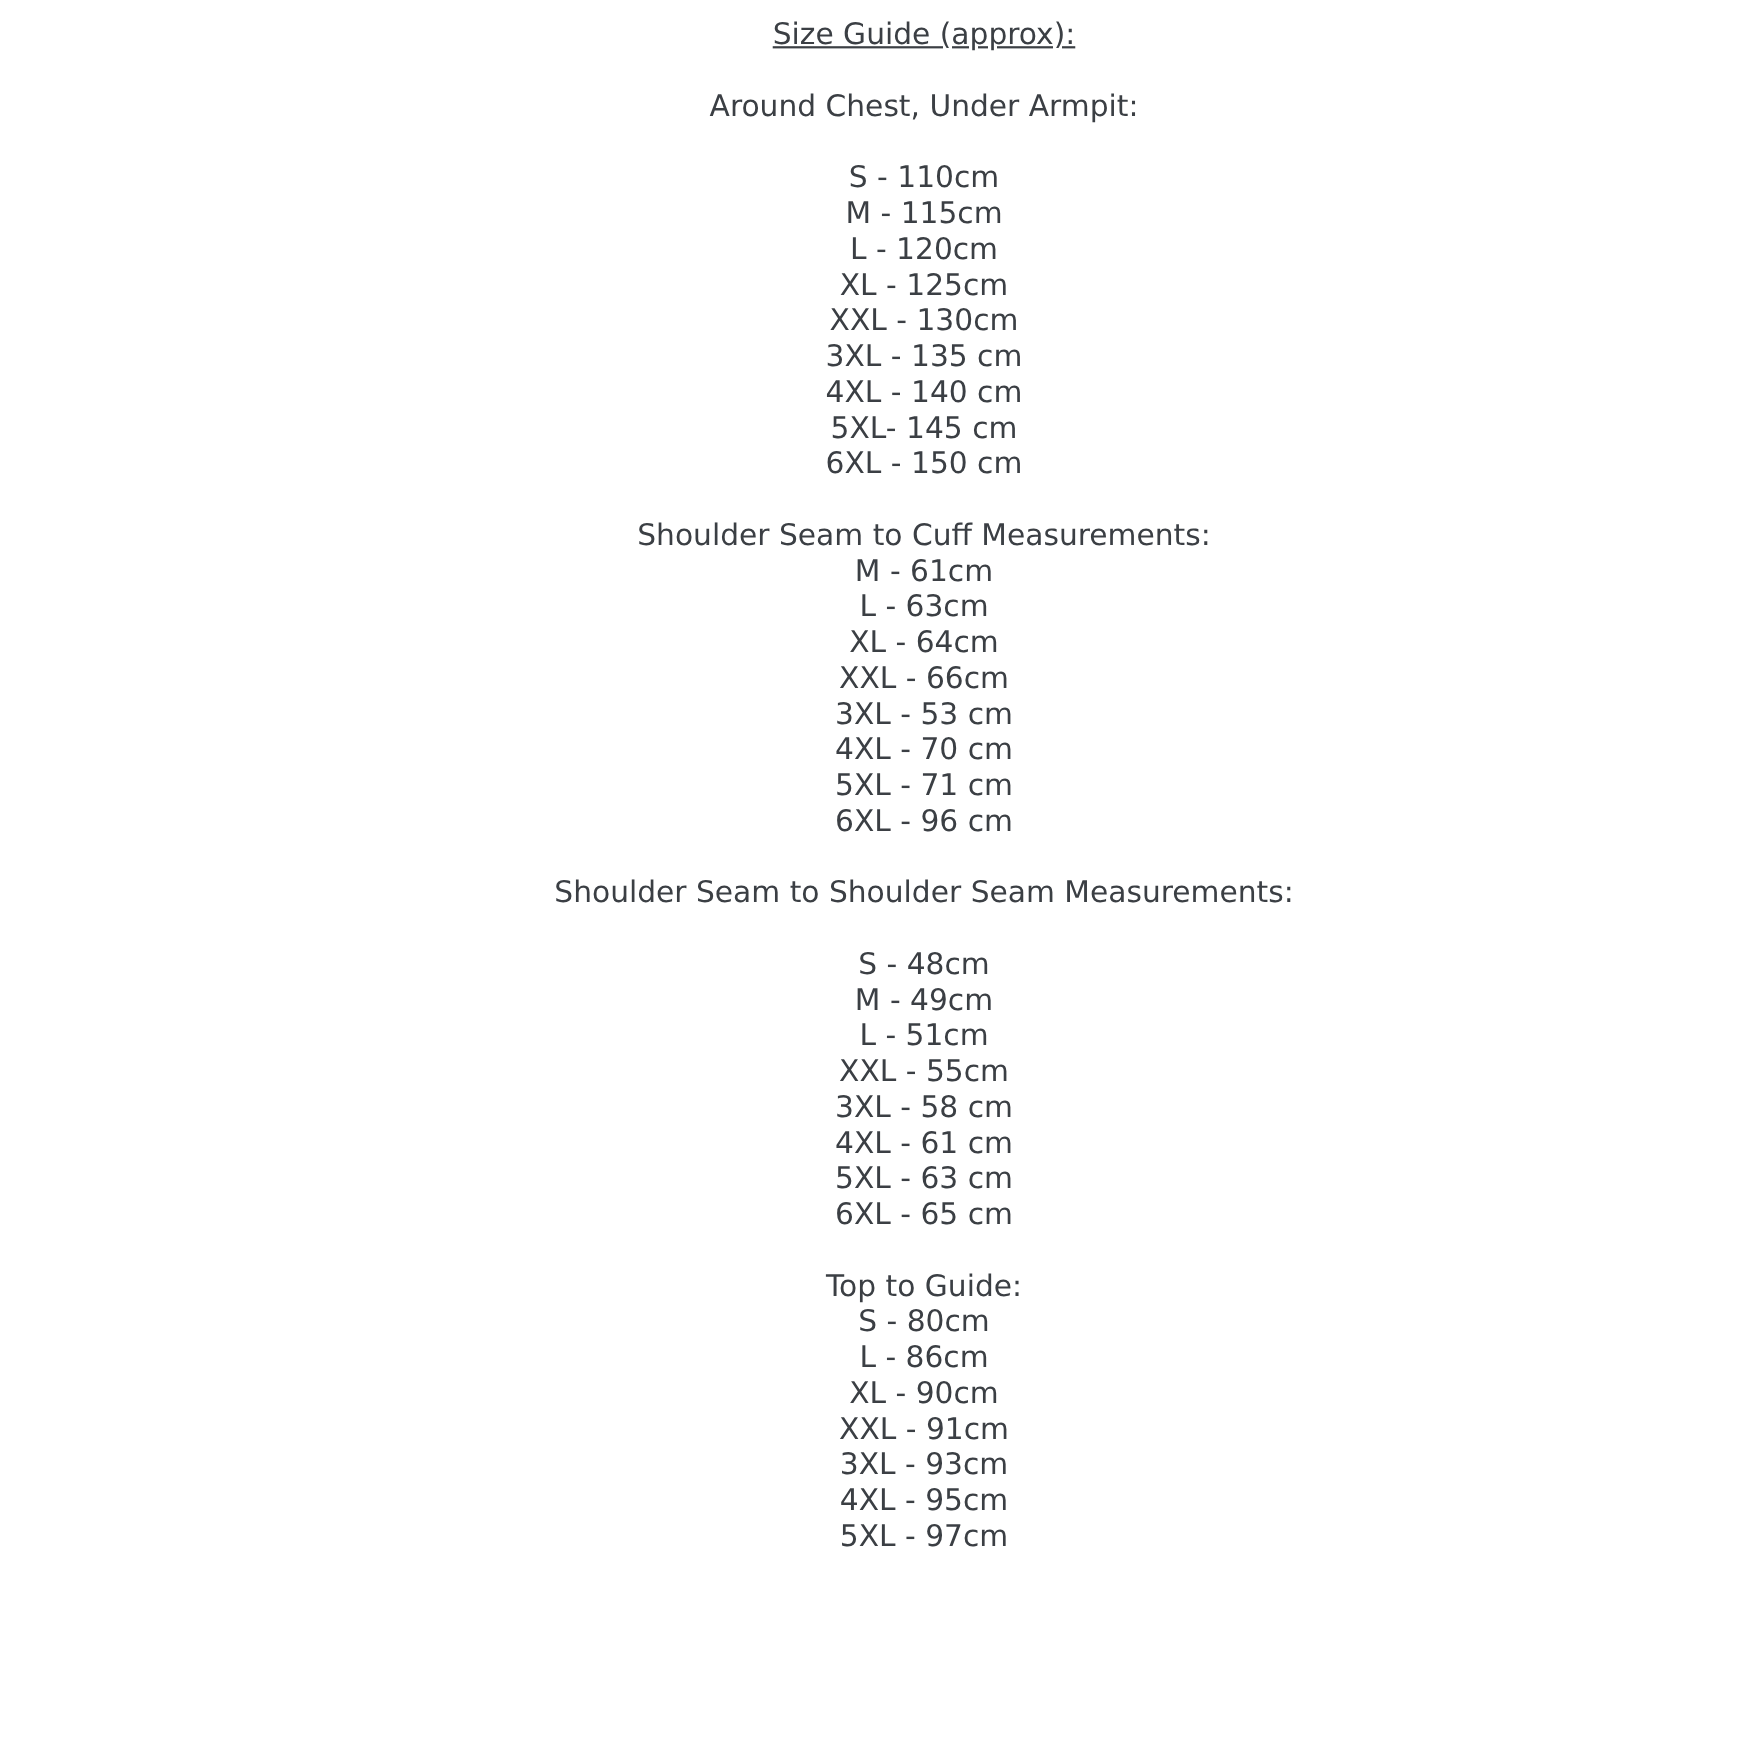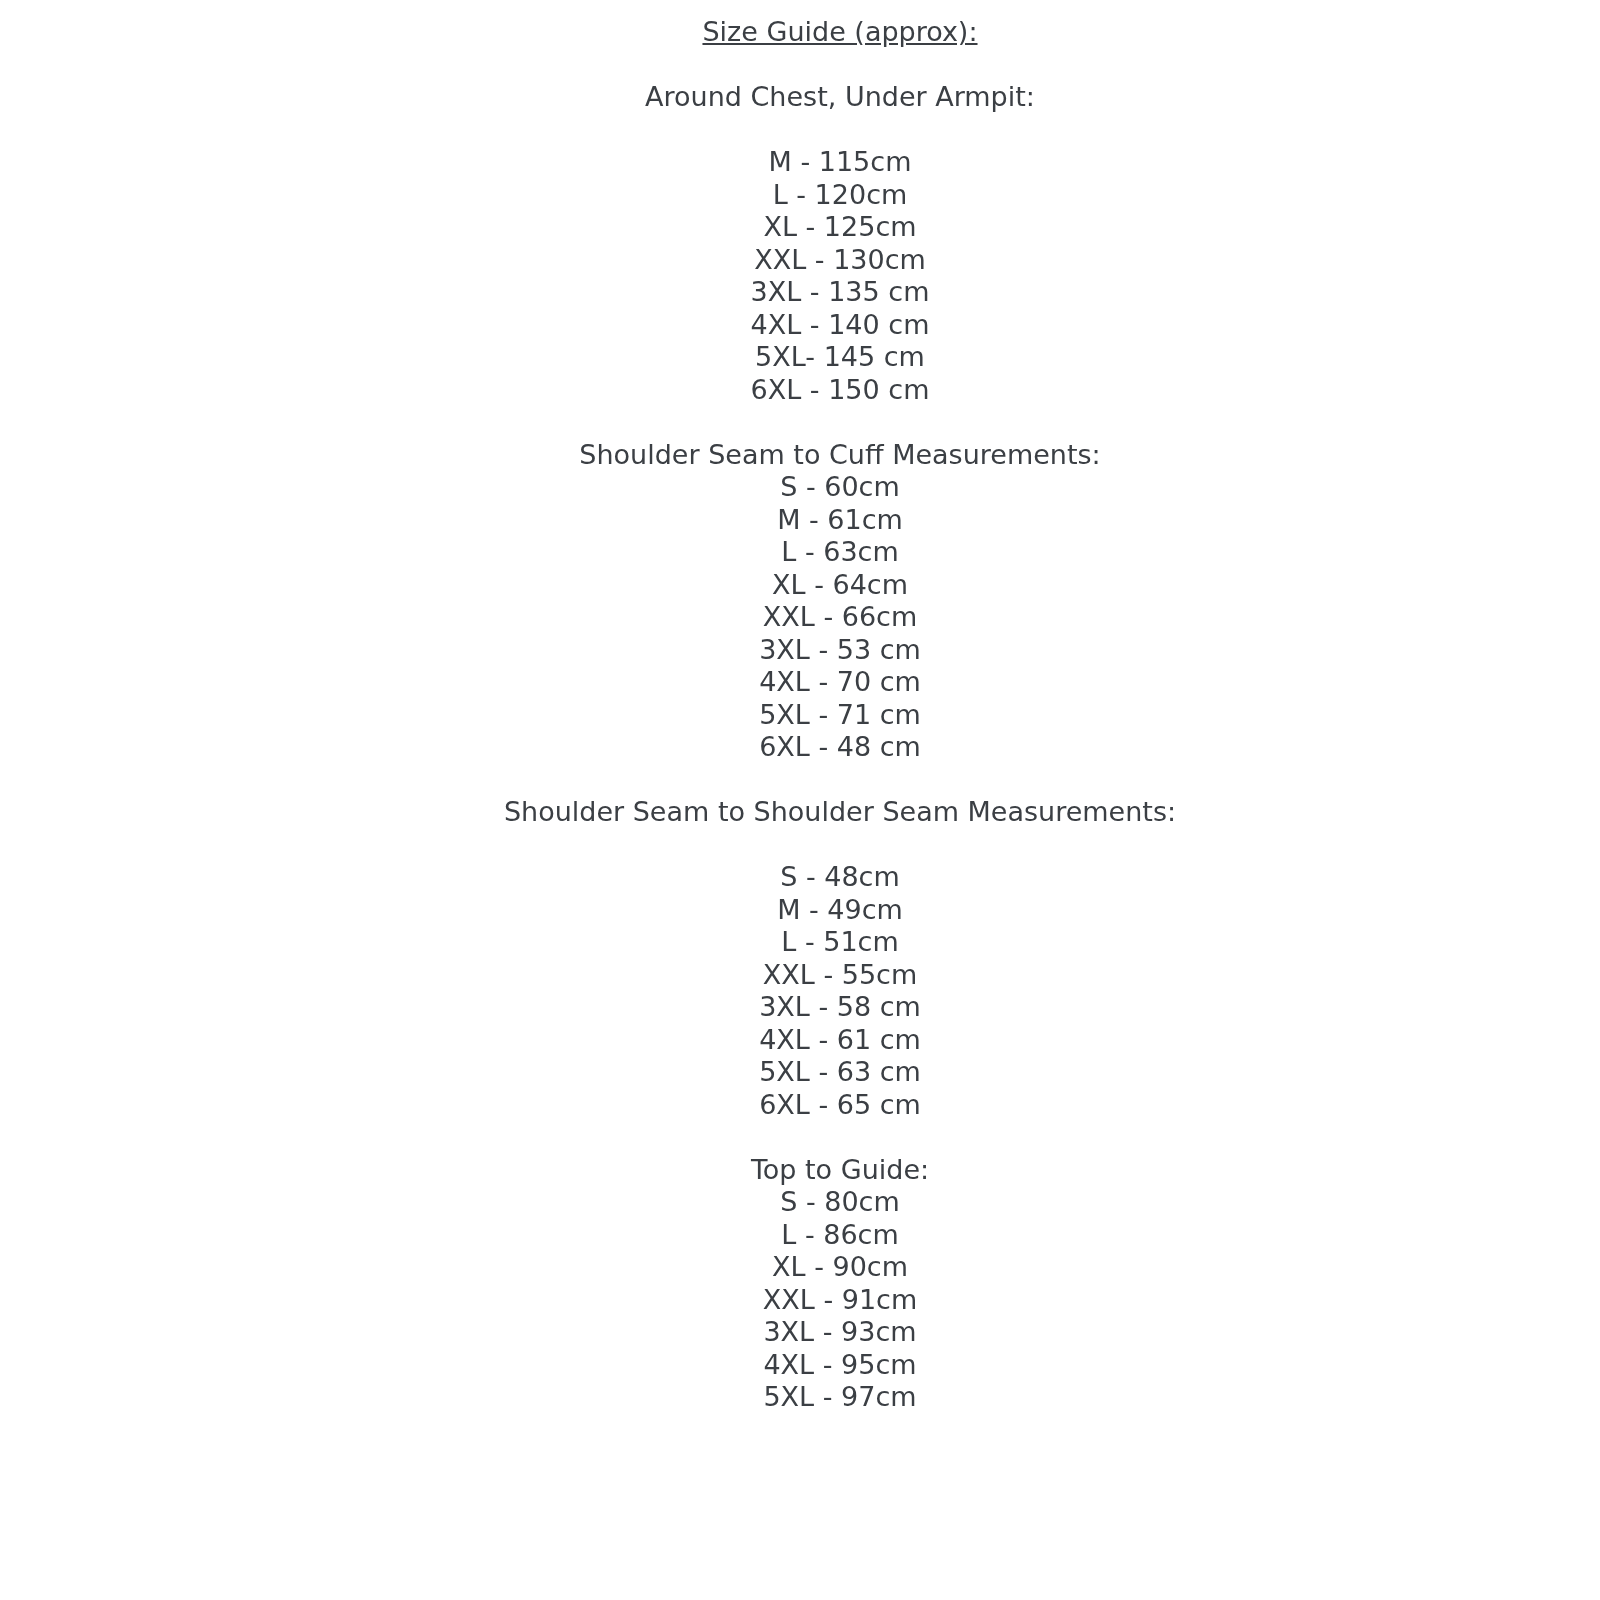--- a/index.html
+++ b/index.html
@@ -35,40 +35,40 @@
 </head>
 <body>
 
 <div class="page">
 
   <div class="line title">Size Guide (approx):</div>
   <div class="blank"></div>
 
   <div class="line">Around Chest, Under Armpit:</div>
   <div class="blank"></div>
+  <div class="line">S - 110cm</div>
   <div class="line">M - 115cm</div>
   <div class="line">L - 120cm</div>
   <div class="line">XL - 125cm</div>
   <div class="line">XXL - 130cm</div>
   <div class="line">3XL - 135 cm</div>
   <div class="line">4XL - 140 cm</div>
   <div class="line">5XL- 145 cm</div>
   <div class="line">6XL - 150 cm</div>
   <div class="blank"></div>
 
   <div class="line">Shoulder Seam to Cuff Measurements:</div>
-  <div class="line">S - 60cm</div>
   <div class="line">M - 61cm</div>
   <div class="line">L - 63cm</div>
   <div class="line">XL - 64cm</div>
   <div class="line">XXL - 66cm</div>
   <div class="line">3XL - 53 cm</div>
   <div class="line">4XL - 70 cm</div>
   <div class="line">5XL - 71 cm</div>
-  <div class="line">6XL - 48 cm</div>
+  <div class="line">6XL - 96 cm</div>
   <div class="blank"></div>
 
   <div class="line">Shoulder Seam to Shoulder Seam Measurements:</div>
   <div class="blank"></div>
   <div class="line">S - 48cm</div>
   <div class="line">M - 49cm</div>
   <div class="line">L - 51cm</div>
   <div class="line">XXL - 55cm</div>
   <div class="line">3XL - 58 cm</div>
   <div class="line">4XL - 61 cm</div>

